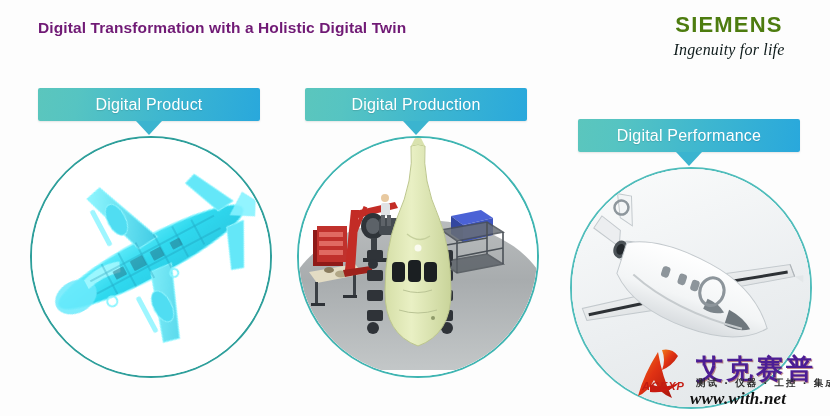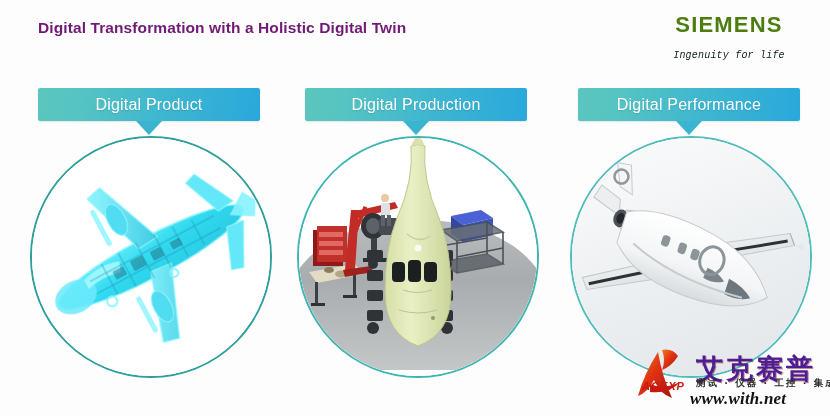--- a/index.html
+++ b/index.html
@@ -22,31 +22,31 @@
   .logo{
     position:absolute;right:26px;top:14px;
     width:150px;text-align:center;
   }
   .logo-word{
     font-size:22px;font-weight:bold;letter-spacing:1.2px;
     color:#4d7c0f;line-height:1;
     font-family:"Liberation Sans", sans-serif;
   }
   .logo-claim{
-    margin-top:14px;font-size:10px;color:#0e1b1b;
-    font-family:Liberation Mono, monospace;
+    margin-top:5px;font-size:16px;color:#0e1b1b;
+    font-family:Liberation Serif, serif;
     font-style:italic;letter-spacing:.2px;
   }
 
   
   .columns{position:absolute;left:0;top:0;width:830px;height:416px;}
   .col{position:absolute;top:88px;width:222px;}
   .col-0{left:38px;}
   .col-1{left:305px;}
-  .col-2{left:578px;}
+  .col-2{left:578px;margin-top:31px;}
 
   .bar{
     position:relative;
     height:33px;
     border-radius:2px;
     background:linear-gradient(100deg,#5bc6bd 0%,#56c4c2 18%,#3db6d0 58%,#29a8dc 100%);
     display:flex;align-items:center;justify-content:center;
     box-shadow:0 1px 2px rgba(0,0,0,.10);
   }
   .bar-label{

